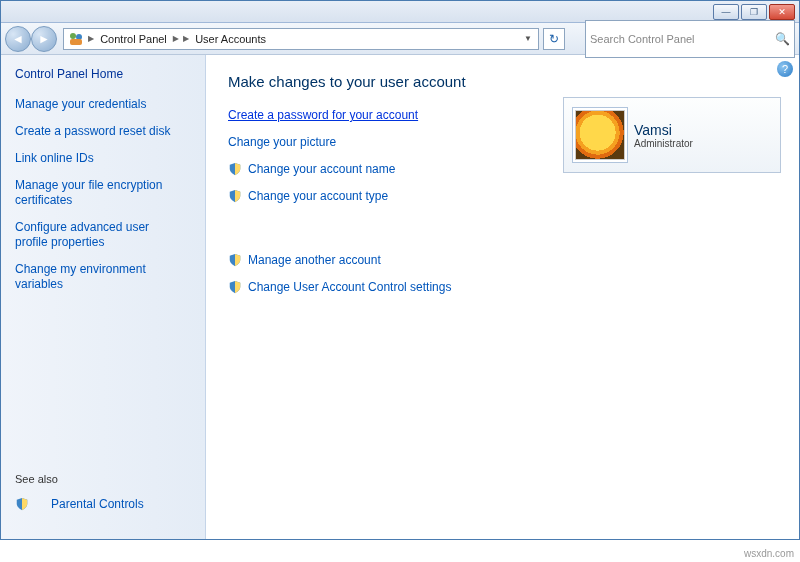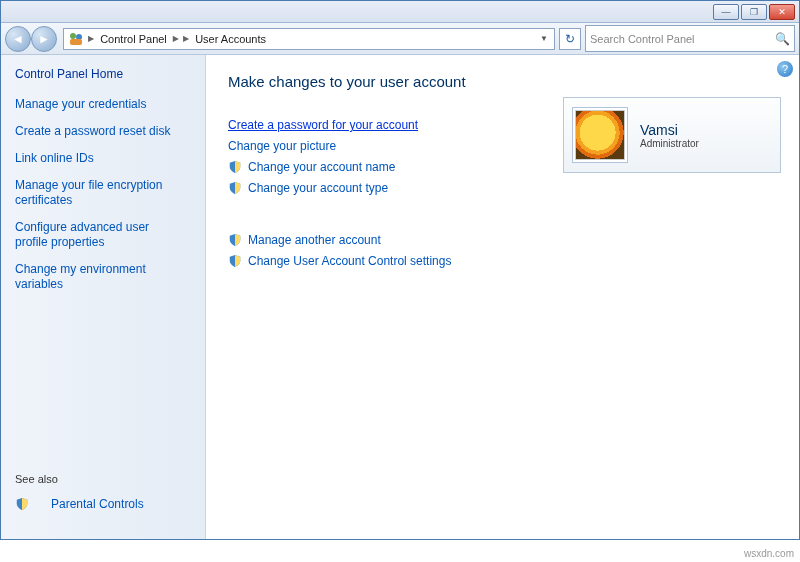--- a/index.html
+++ b/index.html
@@ -10,37 +10,37 @@
   .win-btn.close { background: linear-gradient(#f29a8e, #d44a37); color: #fff; border-color: #a02e20; }
   .toolbar { height: 32px; display: flex; align-items: center; background: linear-gradient(#f2f6fb, #dfe8f3); border-bottom: 1px solid #b8c8dc; padding: 0 4px; gap: 2px; }
   .nav-buttons { display: flex; gap: 0; margin-right: 4px; }
   .nav-btn { width: 26px; height: 26px; border-radius: 50%; background: radial-gradient(circle at 30% 30%, #d8e6f5, #8aacd0); border: 1px solid #7a9cc0; display: flex; align-items: center; justify-content: center; color: #fff; font-size: 12px; cursor: pointer; }
   .breadcrumb-bar { flex: 1; height: 22px; background: #fff; border: 1px solid #8da5c0; display: flex; align-items: center; font-size: 11px; padding: 0 2px; }
   .bc-icon { width: 16px; height: 16px; margin: 0 2px; }
   .bc-seg { color: #222; padding: 0 4px; cursor: pointer; }
   .bc-arrow { color: #666; font-size: 8px; padding: 0 2px; }
   .bc-drop { margin-left: auto; color: #555; font-size: 8px; padding: 0 4px; cursor: pointer; }
   .refresh { width: 22px; height: 22px; border: 1px solid #8da5c0; background: #fff; display: flex; align-items: center; justify-content: center; margin-left: 2px; font-size: 12px; color: #1a5ea8; cursor: pointer; }
-  .searchbox { width: 210px; height: 27px; border: 1px solid #8da5c0; background: #fff; display: flex; align-items: center; margin-left: 2px; font-size: 11px; color: #888; padding: 0 4px; justify-content: flex-end; }
+  .searchbox { width: 210px; height: 38px; border: 1px solid #8da5c0; background: #fff; display: flex; align-items: center; margin-left: 18px; font-size: 11px; color: #888; padding: 0 4px; justify-content: flex-end; }
   .searchbox .mag { margin-left: auto; color: #1a5ea8; font-size: 12px; }
   .body { flex: 1; display: flex; overflow: hidden; }
   .sidebar { width: 205px; background: linear-gradient(90deg, #f0f4fa 0%, #e4ecf6 100%); border-right: 1px solid #c4d4e8; padding: 12px 12px 8px 14px; display: flex; flex-direction: column; font-size: 12px; }
   .cp-home { color: #003399; font-size: 12px; margin-bottom: 16px; cursor: pointer; }
   .side-link { color: #0055bb; margin-bottom: 12px; line-height: 1.25; cursor: pointer; max-width: 170px; }
   .see-also { margin-top: auto; color: #333; font-size: 11px; margin-bottom: 12px; }
   .parctl { display: flex; align-items: center; gap: 22px; color: #0055bb; font-size: 12px; cursor: pointer; margin-bottom: 20px; }
   .shield-sm { width: 14px; height: 14px; }
   .content { flex: 1; padding: 18px 18px 10px 22px; position: relative; font-size: 12px; }
-  .heading { font-size: 15px; color: #003366; margin-bottom: 28px; }
-  .action-list { display: flex; flex-direction: column; gap: 7px; }
+  .heading { font-size: 15px; color: #003366; margin-bottom: 18px; }
+  .action-list { display: flex; flex-direction: column; gap: 13px; }
   .action { display: flex; align-items: center; gap: 6px; }
   .action a { color: #0055bb; text-decoration: none; cursor: pointer; }
   .action.highlight a { color: #0033dd; text-decoration: underline; }
   .spacer { height: 24px; }
-  .usercard { position: absolute; top: 42px; right: 18px; width: 218px; height: 76px; border: 1px solid #b8c8dc; background: linear-gradient(#fdfefe, #eef3f8); display: flex; align-items: center; padding: 6px 8px; gap: 12px; }
+  .usercard { position: absolute; top: 42px; right: 18px; width: 218px; height: 76px; border: 1px solid #b8c8dc; background: linear-gradient(#fdfefe, #eef3f8); display: flex; align-items: center; padding: 6px 8px; gap: 6px; }
   .avatar-frame { width: 56px; height: 56px; border: 1px solid #b0c4dc; padding: 2px; background: #fff; display: flex; align-items: center; justify-content: center; }
   .avatar-img { width: 50px; height: 50px; background: radial-gradient(circle at 45% 45%, #ffd84a 0 18px, #f5a120 18px 22px, #e06a10 22px 26px, #5a3a10 26px); border: 1px solid #ccc; }
   .username { font-size: 14px; color: #003366; }
   .userrole { font-size: 10px; color: #444; }
   .help-btn { position: absolute; top: 6px; right: 6px; width: 16px; height: 16px; border-radius: 50%; background: radial-gradient(circle at 35% 35%, #8dc5f0, #2a7cc8); color: #fff; font-size: 11px; display: flex; align-items: center; justify-content: center; cursor: pointer; }
   .arrow-annot { position: absolute; top: 40px; left: 420px; pointer-events: none; }
   .shield-ico { width: 14px; height: 14px; }
   .shield-svg { display: block; }
   .watermark { position: absolute; bottom: 3px; right: 6px; font-size: 10px; color: #999; }
 </style>

